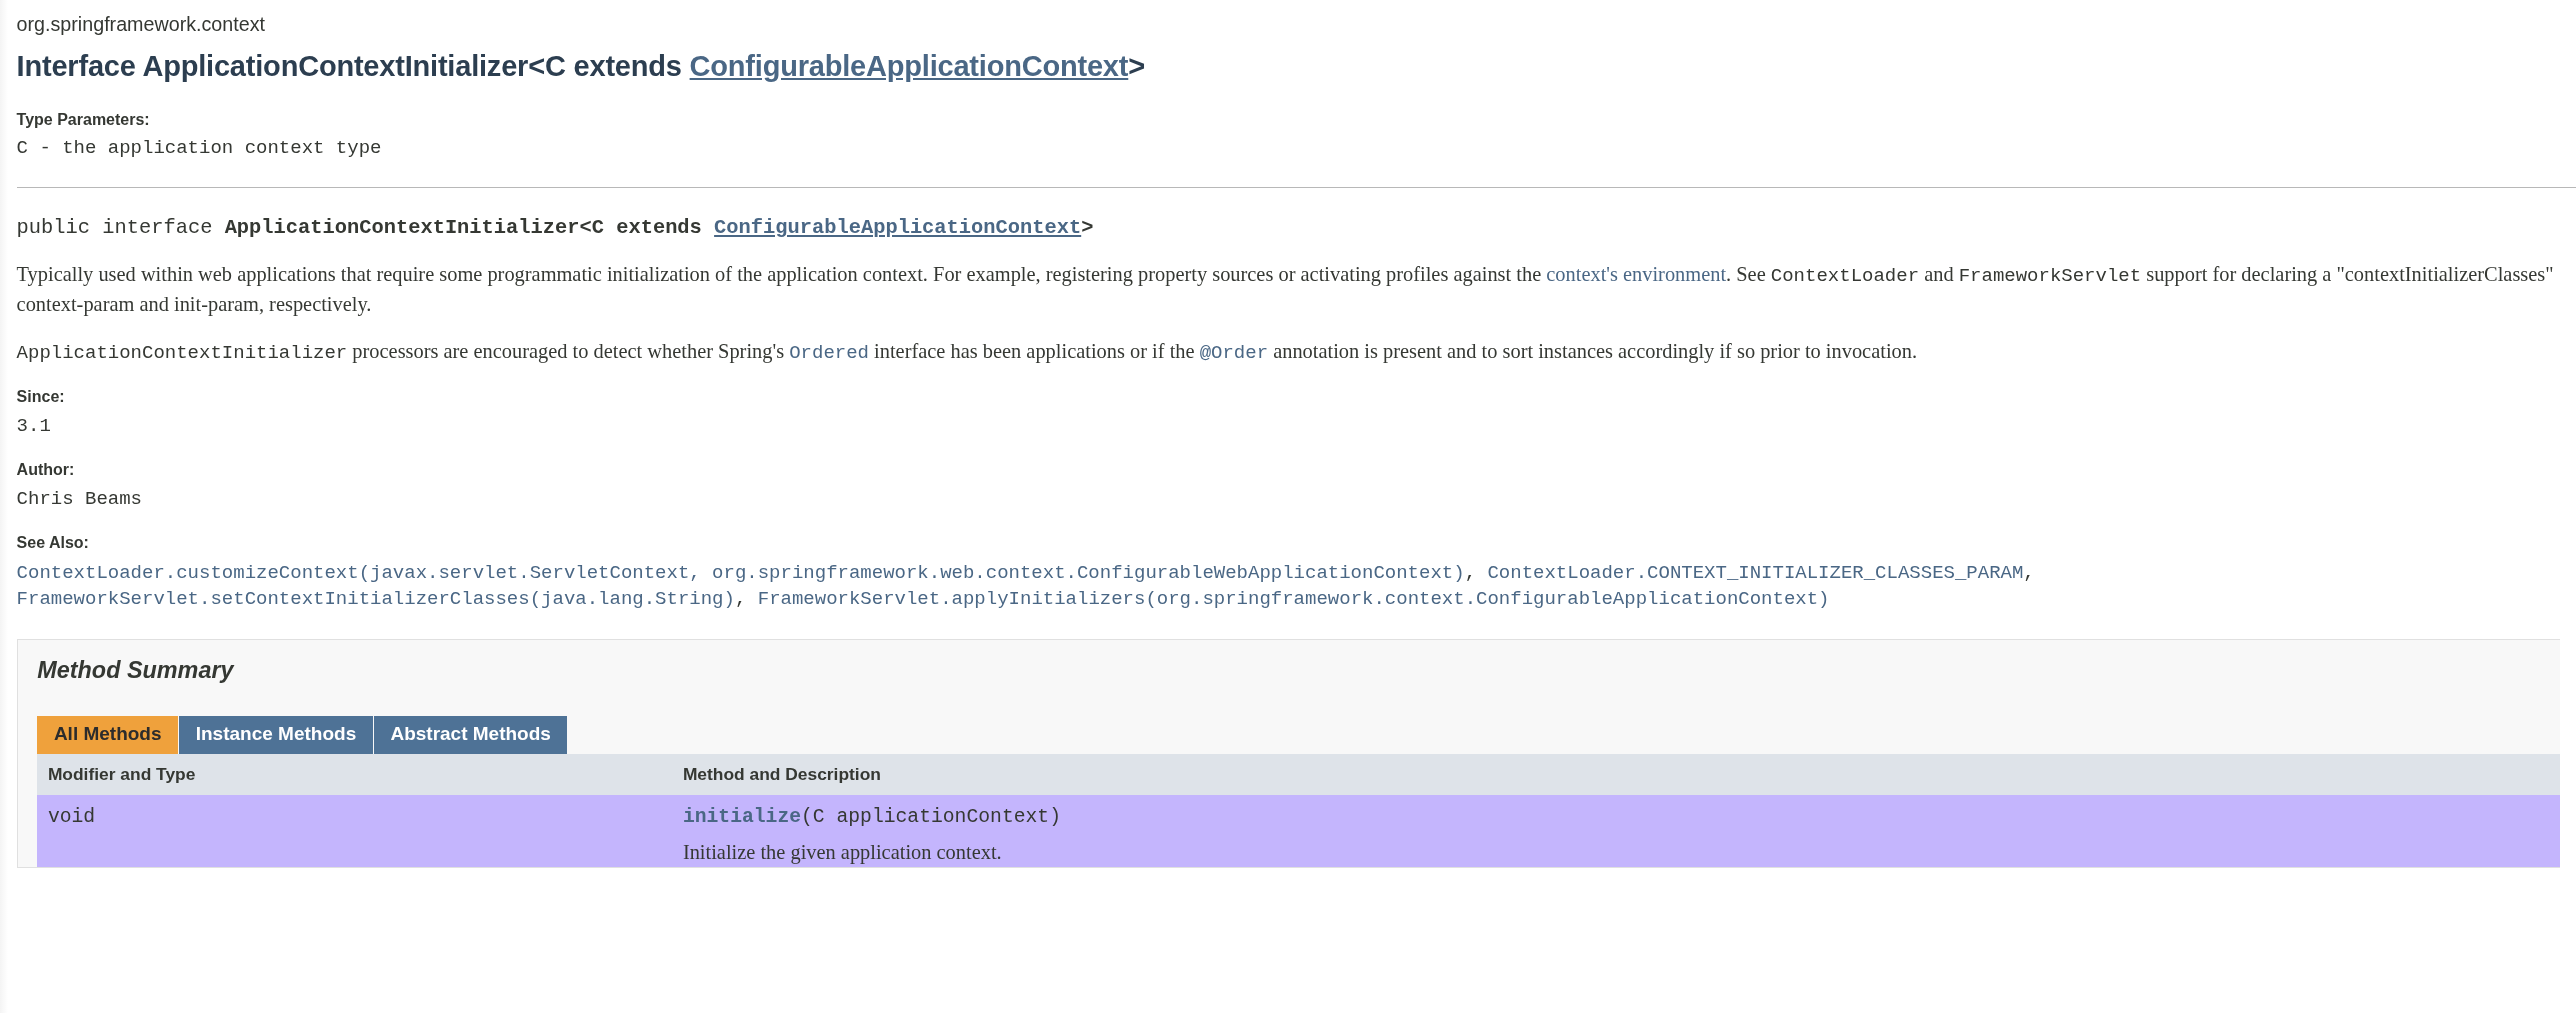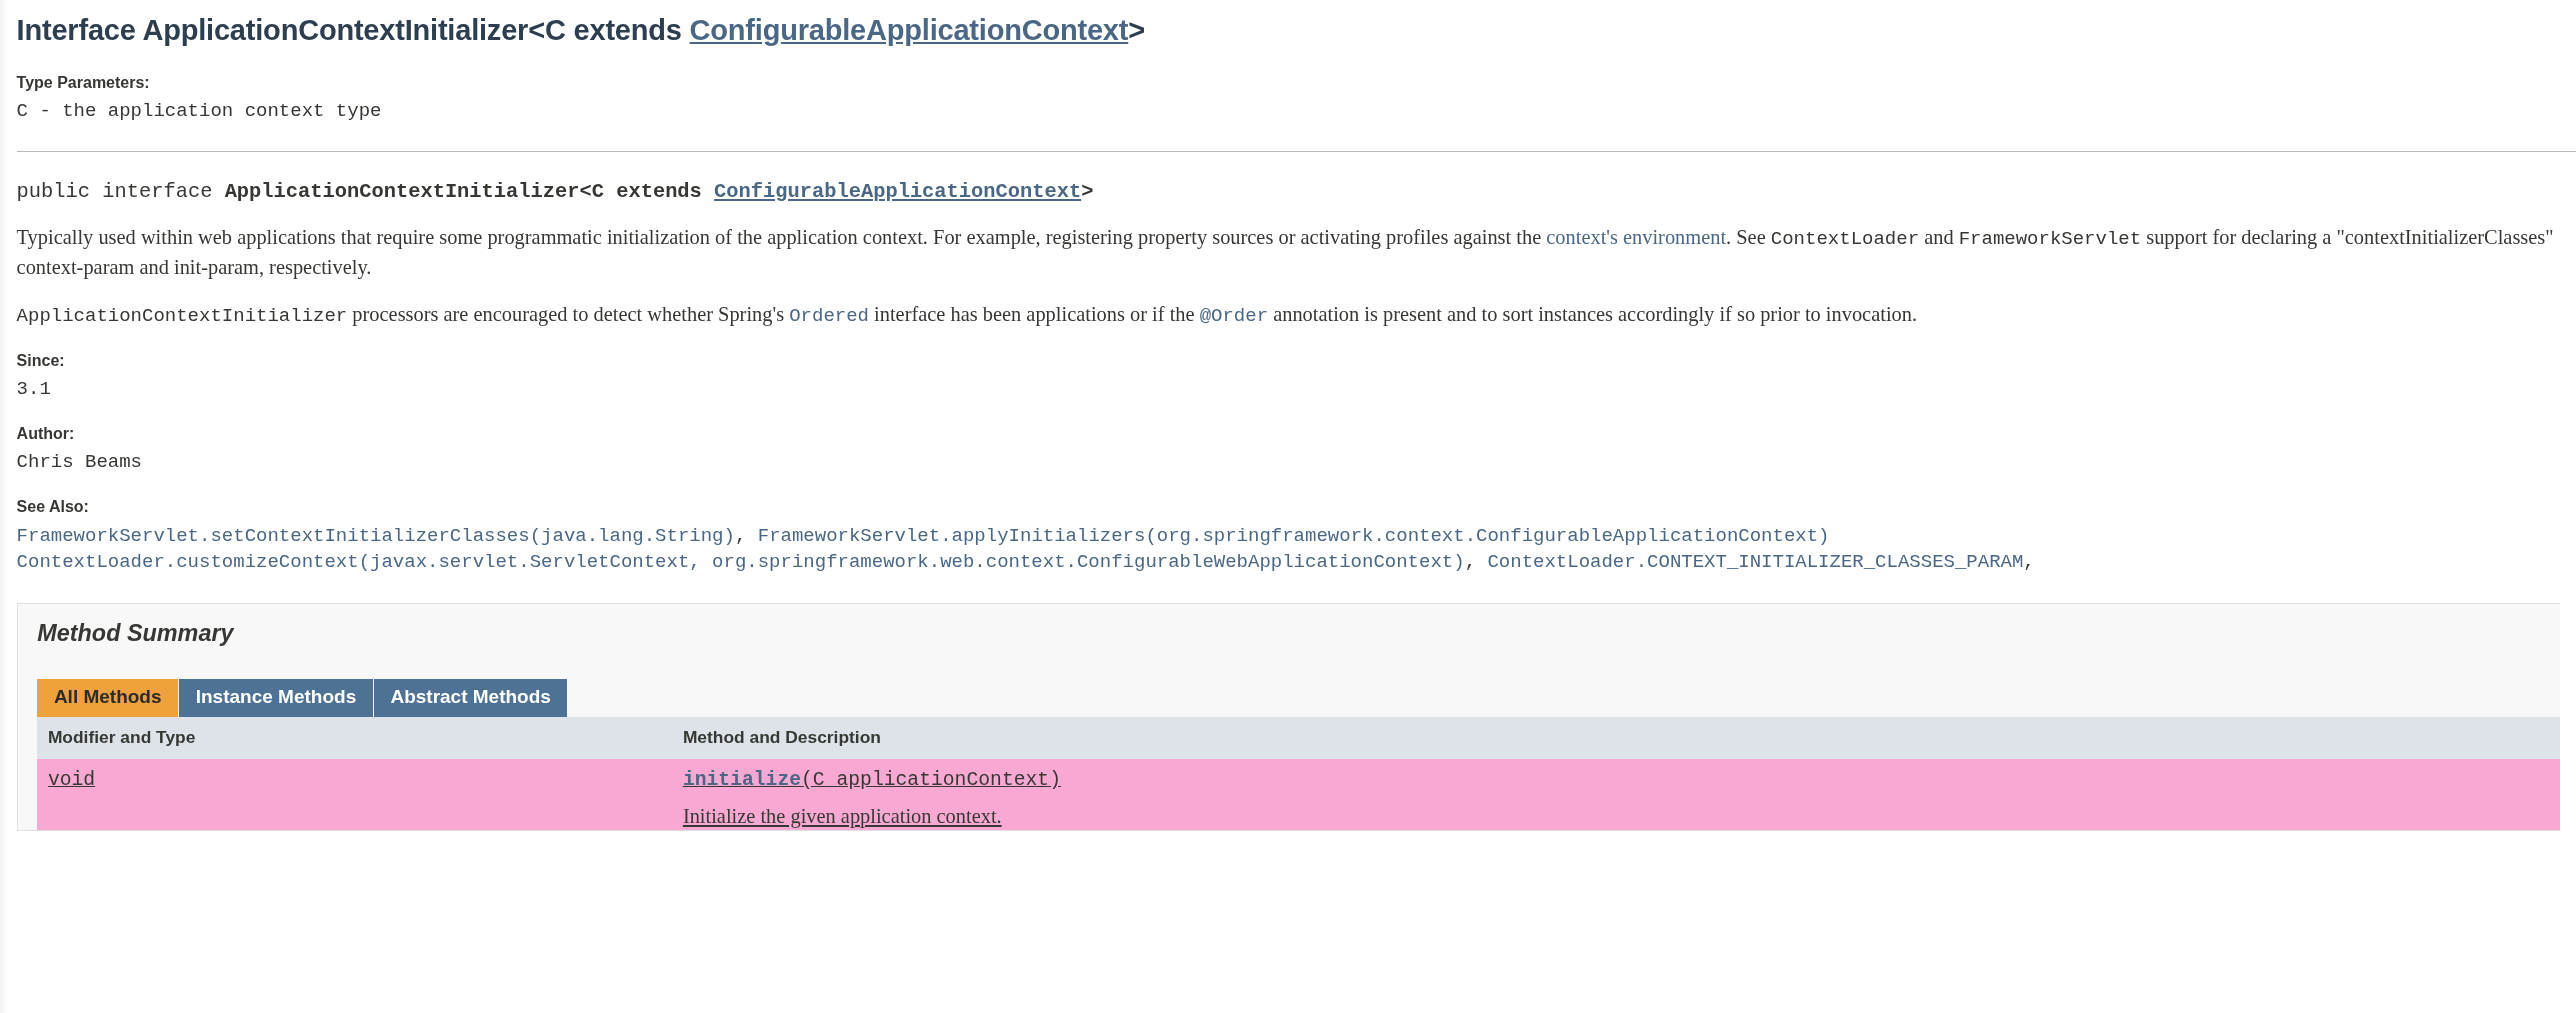--- a/index.html
+++ b/index.html
@@ -195,22 +195,21 @@
     text-align: left;
     padding: 9.8px 0 10.6px 10.6px;
     border: 0;
   }
   table.summary td {
     border: 0;
     font-size: 19.7px;
     color: #353833;
     vertical-align: top;
     padding: 10.6px 0 0 10.6px;
-    background: #f9a8d4;
-    text-decoration: underline;
+    background: #c4b5fd;
   }
   .col-first { width: 635px; }
   .col-last  { width: 1888px; }
   td.col-first-cell {
     font-family: "Liberation Mono", "DejaVu Sans Mono", monospace;
     font-size: 19px;
   }
   .method-sig {
     font-family: "Liberation Mono", "DejaVu Sans Mono", monospace;
     font-size: 19.7px;
@@ -232,20 +231,21 @@
 </style>
 </head>
 <body>
 
 <div class="page">
 
   <div class="left-rail"></div>
 
   <div class="content">
 
+    <div class="subtitle">org.springframework.context</div>
 
     <h1 class="class-title"><span>Interface ApplicationContextInitializer&lt;C extends </span><a class="link" href="#">ConfigurableApplicationContext</a><span>&gt;</span></h1>
 
     <div class="tparam-block">
       <div class="dt-label">Type Parameters:</div>
       <div class="dd-mono">C - the application context type</div>
     </div>
 
     <hr class="rule">
 
@@ -261,22 +261,22 @@
       <div class="dd-mono">3.1</div>
     </div>
 
     <div class="dl-block">
       <div class="dt-label">Author:</div>
       <div class="dd-mono">Chris Beams</div>
     </div>
 
     <div class="dl-block">
       <div class="dt-label">See Also:</div>
+      <div class="seealso-line"><a class="mono-link" href="#">ContextLoader.customizeContext(javax.servlet.ServletContext, org.springframework.web.context.ConfigurableWebApplicationContext)</a><span class="comma">, </span><a class="mono-link" href="#">ContextLoader.CONTEXT_INITIALIZER_CLASSES_PARAM</a><span class="comma">,</span></div>
       <div class="seealso-line"><a class="mono-link" href="#">FrameworkServlet.setContextInitializerClasses(java.lang.String)</a><span class="comma">, </span><a class="mono-link" href="#">FrameworkServlet.applyInitializers(org.springframework.context.ConfigurableApplicationContext)</a></div>
-      <div class="seealso-line"><a class="mono-link" href="#">ContextLoader.customizeContext(javax.servlet.ServletContext, org.springframework.web.context.ConfigurableWebApplicationContext)</a><span class="comma">, </span><a class="mono-link" href="#">ContextLoader.CONTEXT_INITIALIZER_CLASSES_PARAM</a><span class="comma">,</span></div>
     </div>
 
   </div>
 
   <div class="summary-panel">
 
     <div class="summary-title">Method Summary</div>
 
     <div class="tabs">
       <div class="tab active">All Methods</div>

